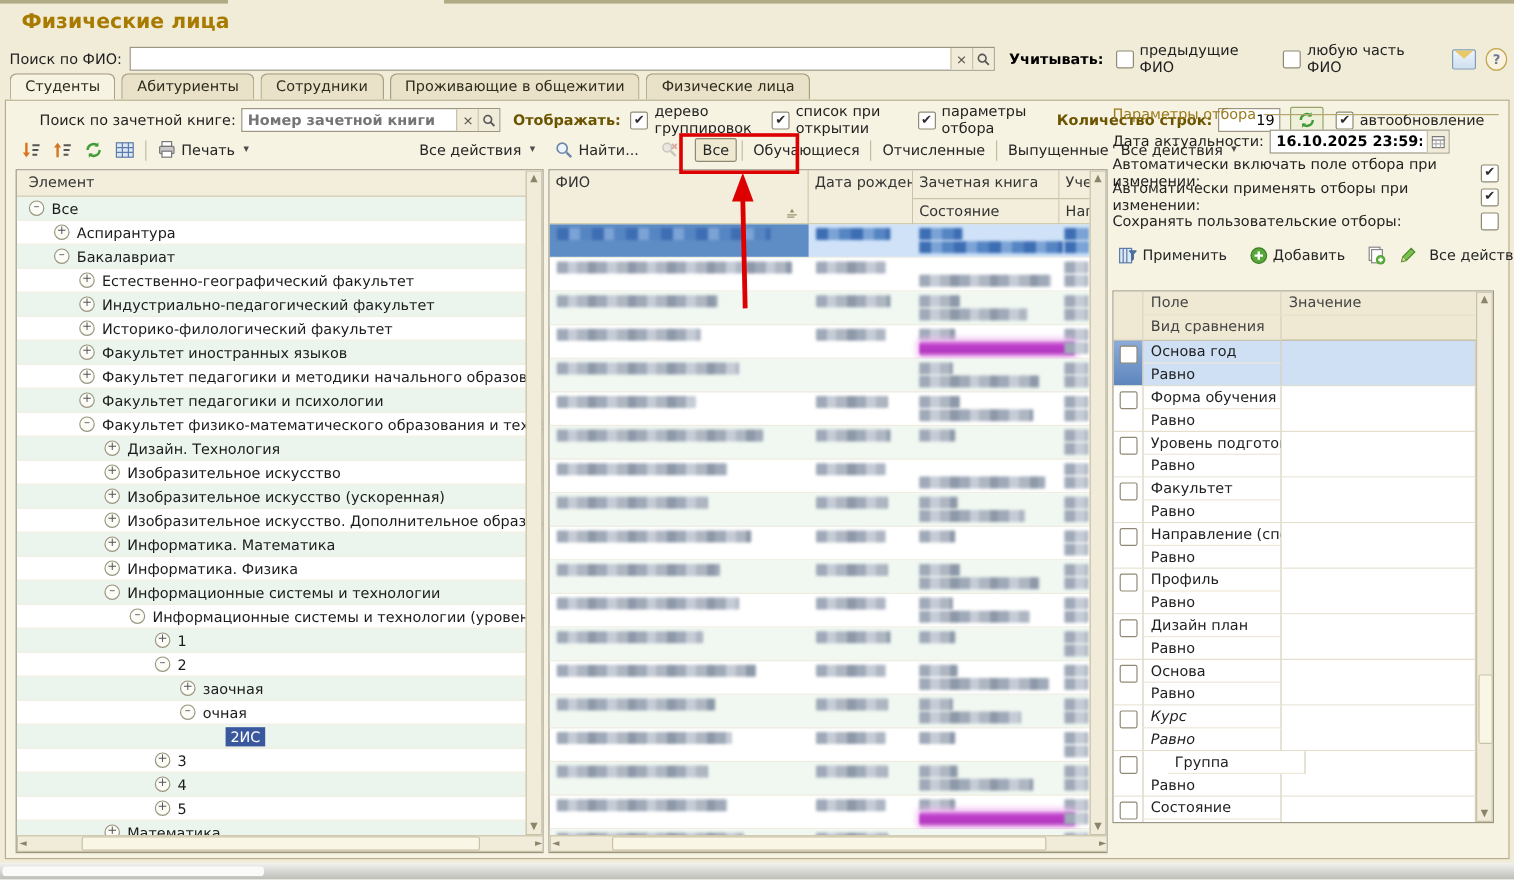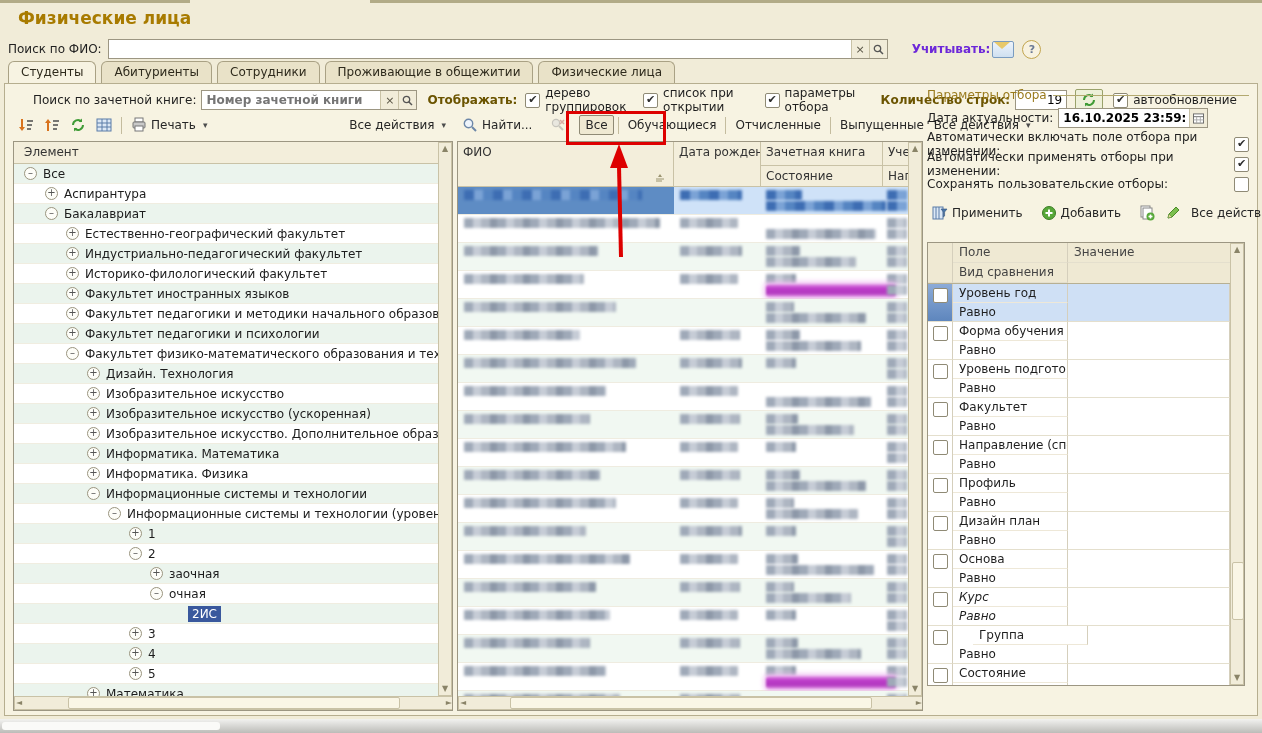--- a/index.html
+++ b/index.html
@@ -83,21 +83,31 @@
     <span class="input" style="width:780px;margin-left:6px;">
       <input style="">
       <span class="ibtn">×</span>
       <span class="ibtn">
         <svg width="11" height="11" viewBox="0 0 11 11">
             <circle cx="4.5" cy="4.5" r="3.2" fill="none" stroke="#555" stroke-width="1.3"></circle>
             <line x1="7" y1="7" x2="10" y2="10" stroke="#555" stroke-width="1.5"></line>
           </svg>
       </span>
     </span>
-    <span class="lbl-bold" style="margin-left:24px;color:#6d28d9;">Учитывать:</span>
+    <span class="lbl-bold" style="margin-left:12px;color:#000000;">Учитывать:</span>
+    <span id="consider-boxes" style="display:flex;align-items:center;margin-left:10px;">
+        <span class="cbrow">
+          <span class="cb"></span>
+          <span>предыдущие ФИО</span>
+        </span>
+        <span class="cbrow">
+          <span class="cb"></span>
+          <span>любую часть ФИО</span>
+        </span>
+      </span>
     <span class="envelope" style="margin-left:2px;"></span>
     <span class="helpico" style="margin-left:8px;">?</span>
   </div>
 
   <div class="tabs" id="tabs">
       <div class="tab active">Студенты</div>
       <div class="tab">Абитуриенты</div>
       <div class="tab">Сотрудники</div>
       <div class="tab">Проживающие в общежитии</div>
       <div class="tab">Физические лица</div>
@@ -609,21 +619,21 @@
           <div class="ptable-cell" style="position:absolute;left:0;top:0;width:25px;height:40px;background:#efe9d3;"></div>
           <div class="ptable-cell" style="position:absolute;left:25px;top:0;width:115px;height:20px;background:#efe9d3;color:#444;">Поле</div>
           <div class="ptable-cell" style="position:absolute;left:25px;top:20px;width:115px;height:20px;background:#efe9d3;color:#444;">Вид сравнения</div>
           <div class="ptable-cell" style="position:absolute;left:140px;top:0;width:162px;height:20px;background:#efe9d3;color:#444;border-right:none;">Значение</div>
         </div>
         <div id="params-rows">
             <div style="position: relative; height: 38px; background: rgb(207, 224, 245);">
               <div class="ptable-cell" style="position: absolute; left: 0px; top: 0px; width: 25px; height: 38px; display: flex; align-items: flex-start; justify-content: center; padding: 4px 0px; background: linear-gradient(rgb(140, 171, 216), rgb(94, 134, 189));">
                 <span class="cb"></span>
               </div>
-              <div class="ptable-cell" style="position: absolute; left: 25px; top: 0px; width: 115px; height: 19px; border-bottom: 1px solid rgb(238, 232, 216);">Уровень год</div>
+              <div class="ptable-cell" style="position: absolute; left: 25px; top: 0px; width: 115px; height: 19px; border-bottom: 1px solid rgb(238, 232, 216);">Основа год</div>
               <div class="ptable-cell" style="position: absolute; left: 25px; top: 19px; width: 115px; height: 19px;">Равно</div>
               <div class="ptable-cell" style="position: absolute; left: 140px; top: 0px; width: 162px; height: 38px;"></div>
             </div>
             <div style="position: relative; height: 38px; background: rgb(255, 255, 255);">
               <div class="ptable-cell" style="position: absolute; left: 0px; top: 0px; width: 25px; height: 38px; display: flex; align-items: flex-start; justify-content: center; padding: 4px 0px;">
                 <span class="cb"></span>
               </div>
               <div class="ptable-cell" style="position: absolute; left: 25px; top: 0px; width: 115px; height: 19px; border-bottom: 1px solid rgb(238, 232, 216);">Форма обучения</div>
               <div class="ptable-cell" style="position: absolute; left: 25px; top: 19px; width: 115px; height: 19px;">Равно</div>
               <div class="ptable-cell" style="position: absolute; left: 140px; top: 0px; width: 162px; height: 38px;"></div>

